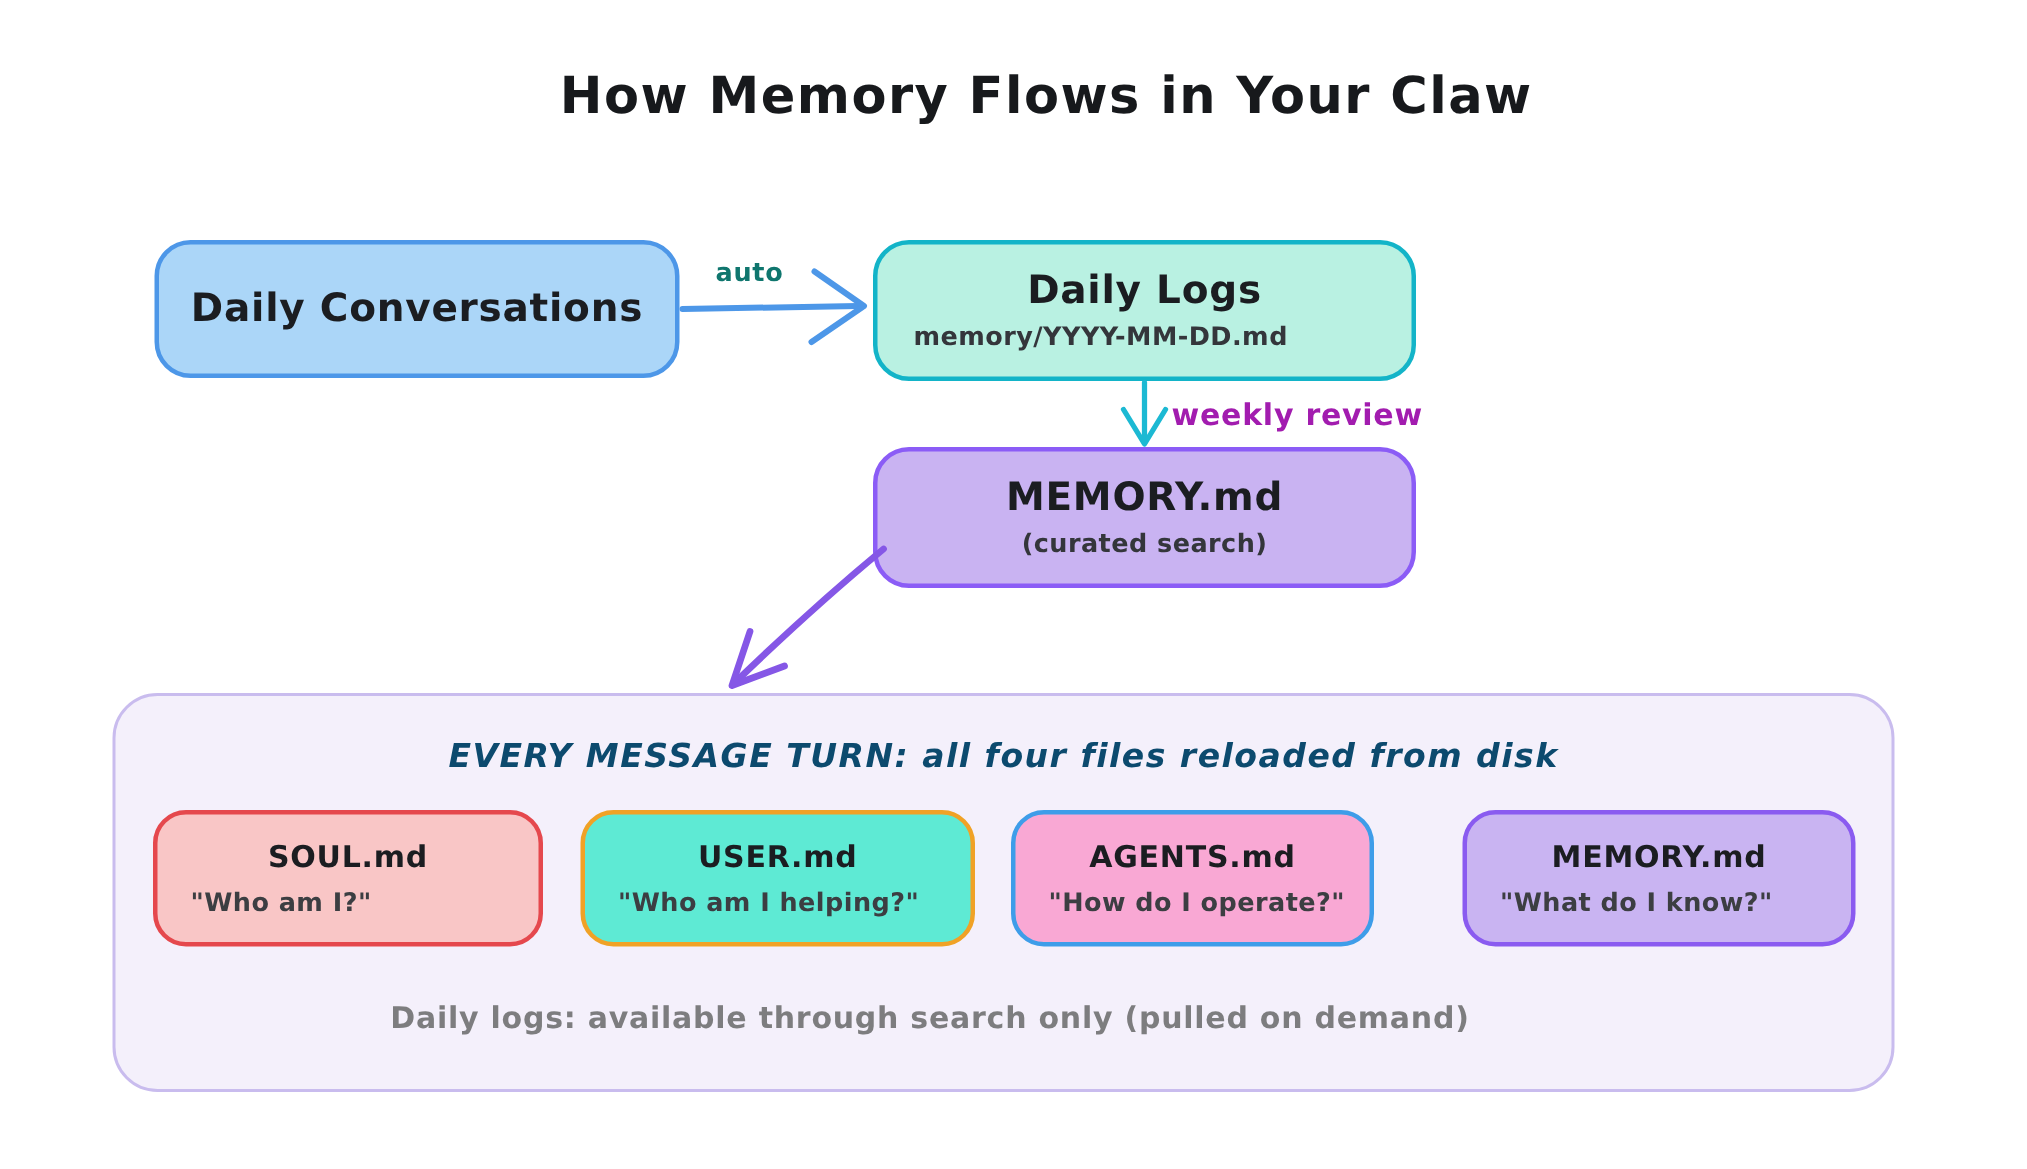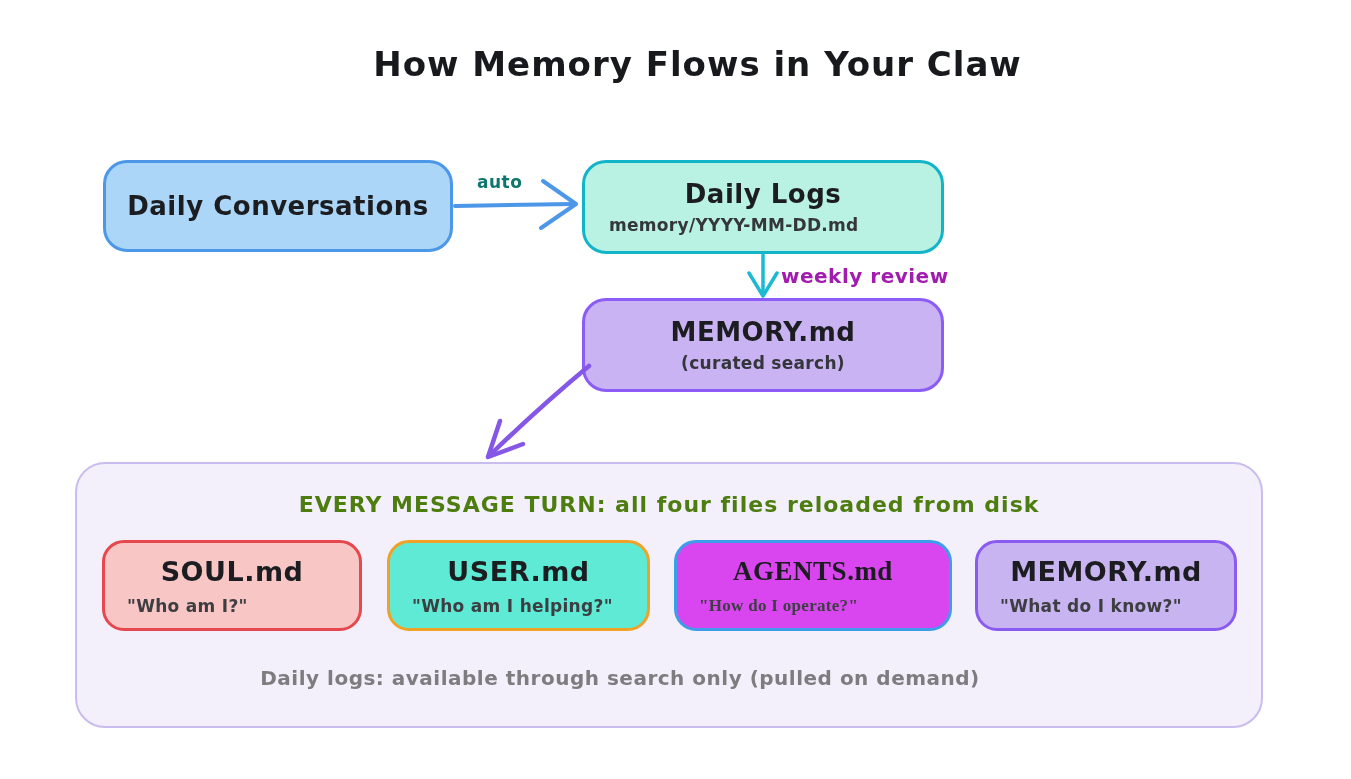--- a/index.html
+++ b/index.html
@@ -71,21 +71,21 @@
     position: absolute;
     border-style: solid;
     border-width: 3.5px;
     border-radius: 22px;
     display: flex;
     flex-direction: column;
     justify-content: center;
     padding: 0 0 0 22px;
   }
   .file-node .file-name {
-    font-size: 27px;
+    font-size: 20px;
     font-weight: 700;
     color: #1b1d21;
     text-align: center;
     padding-right: 22px;
     letter-spacing: 0.5px;
   }
   .file-node .file-question {
     font-size: 17px;
     font-weight: 600;
     color: #3c3e42;
@@ -127,33 +127,33 @@
   <div class="node" style="left: 582px; top: 298px; width: 362px; height: 94px; background-color: rgb(201, 179, 242); border-color: rgb(139, 92, 246);">
     <div class="node-title">MEMORY.md</div>
     <div class="node-sub">(curated search)</div>
   </div>
 
   <div class="arrow-label" style="left: 477px; top: 172px; font-size: 17px; color: #0f766e;">auto</div>
 
   <div class="arrow-label" style="left: 781px; top: 264px; font-size: 20px; color: #a21caf;">weekly review</div>
 
   <div class="panel" style="background-color: rgb(244, 240, 251); border-color: rgb(201, 188, 238);">
-    <div class="panel-header" style="color: #4d7c0f;">EVERY MESSAGE TURN: all four files reloaded from disk</div>
+    <div class="panel-header" style="color: #0c4a6e; font-style: italic;">EVERY MESSAGE TURN: all four files reloaded from disk</div>
 
     <div class="file-node" style="left: 25px; top: 76px; width: 260px; height: 91px; background-color: rgb(249, 198, 198); border-color: rgb(229, 72, 77);">
       <div class="file-name">SOUL.md</div>
       <div class="file-question">"Who am I?"</div>
     </div>
 
     <div class="file-node" style="left: 310px; top: 76px; width: 263px; height: 91px; background-color: #5eead4; border-color: rgb(240, 162, 38);">
       <div class="file-name">USER.md</div>
       <div class="file-question">"Who am I helping?"</div>
     </div>
 
-    <div class="file-node" style="left: 597px; top: 76px; width: 278px; height: 91px; background-color: #d946ef; border-color: rgb(62, 157, 233); font-family: Liberation Serif, serif;">
+    <div class="file-node" style="left: 597px; top: 76px; width: 242px; height: 91px; background-color: #f9a8d4; border-color: rgb(62, 157, 233);">
       <div class="file-name">AGENTS.md</div>
       <div class="file-question">"How do I operate?"</div>
     </div>
 
     <div class="file-node" style="left: 898px; top: 76px; width: 262px; height: 91px; background-color: rgb(201, 180, 242); border-color: rgb(138, 91, 240);">
       <div class="file-name">MEMORY.md</div>
       <div class="file-question">"What do I know?"</div>
     </div>
 
     <div class="panel-note" style="color: rgb(125, 125, 127);">Daily logs: available through search only (pulled on demand)</div>

